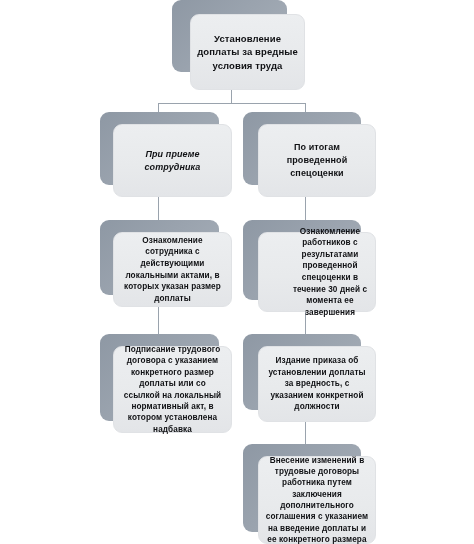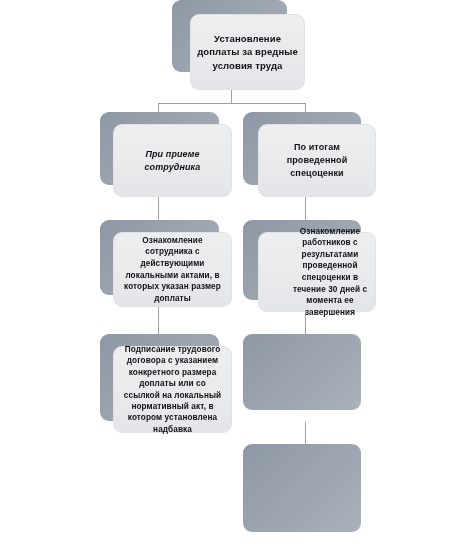--- a/index.html
+++ b/index.html
@@ -134,25 +134,31 @@
   <div class="node" id="n5">
     <div class="plate"></div>
     <div class="face">
       <span class="label">Ознакомление работников с результатами проведенной спецоценки в течение 30 дней с момента ее завершения</span>
     </div>
   </div>
 
   <div class="node" id="n6">
     <div class="plate"></div>
     <div class="face">
-      <span class="label">Подписание трудового договора с указанием конкретного размера доплаты или со ссылкой на локальный нормативный акт, в котором установлена надбавка</span>
+      <span class="label">Подписание трудового договора с указанием конкретного размер доплаты или со ссылкой на локальный нормативный акт, в котором установлена надбавка</span>
     </div>
   </div>
 
   <div class="node" id="n7">
     <div class="plate"></div>
+    <div class="face">
+      <span class="label">Издание приказа об установлении доплаты за вредность, с указанием конкретной должности</span>
+    </div>
   </div>
 
   <div class="node" id="n8">
     <div class="plate"></div>
+    <div class="face">
+      <span class="label">Внесение изменений в трудовые договоры работника путем заключения дополнительного соглашения с указанием на введение доплаты и ее конкретного размера</span>
+    </div>
   </div>
 
 </div>
 
 </body></html>

